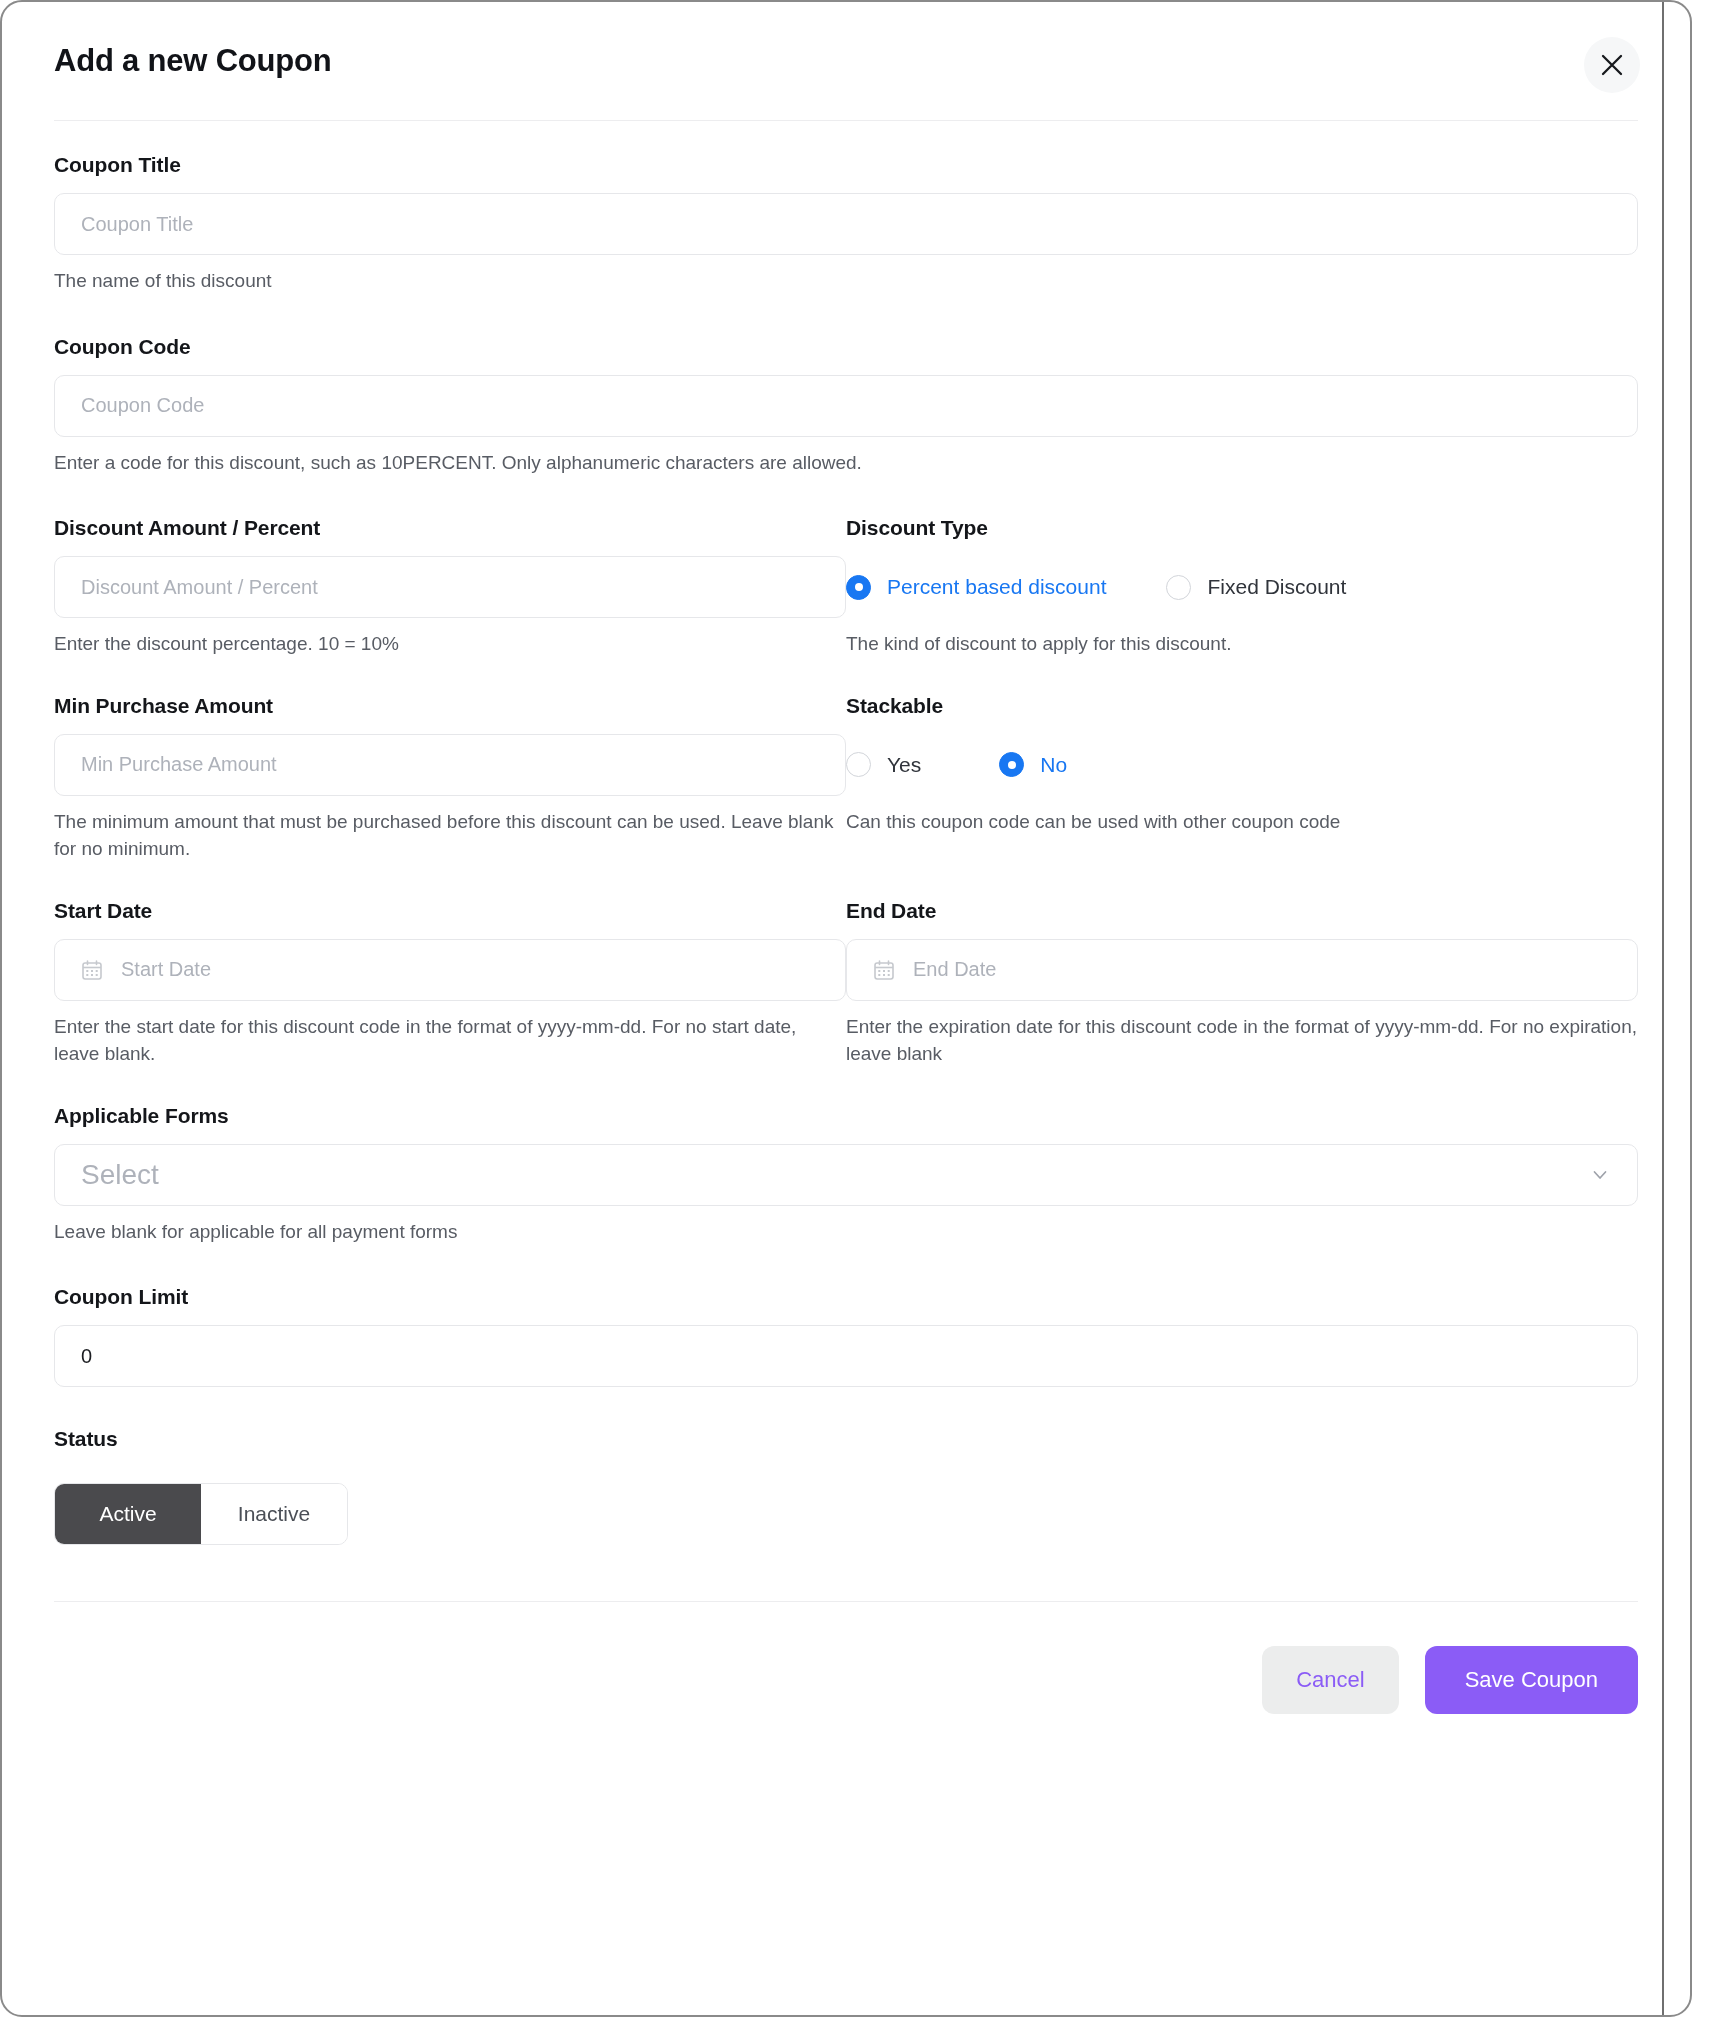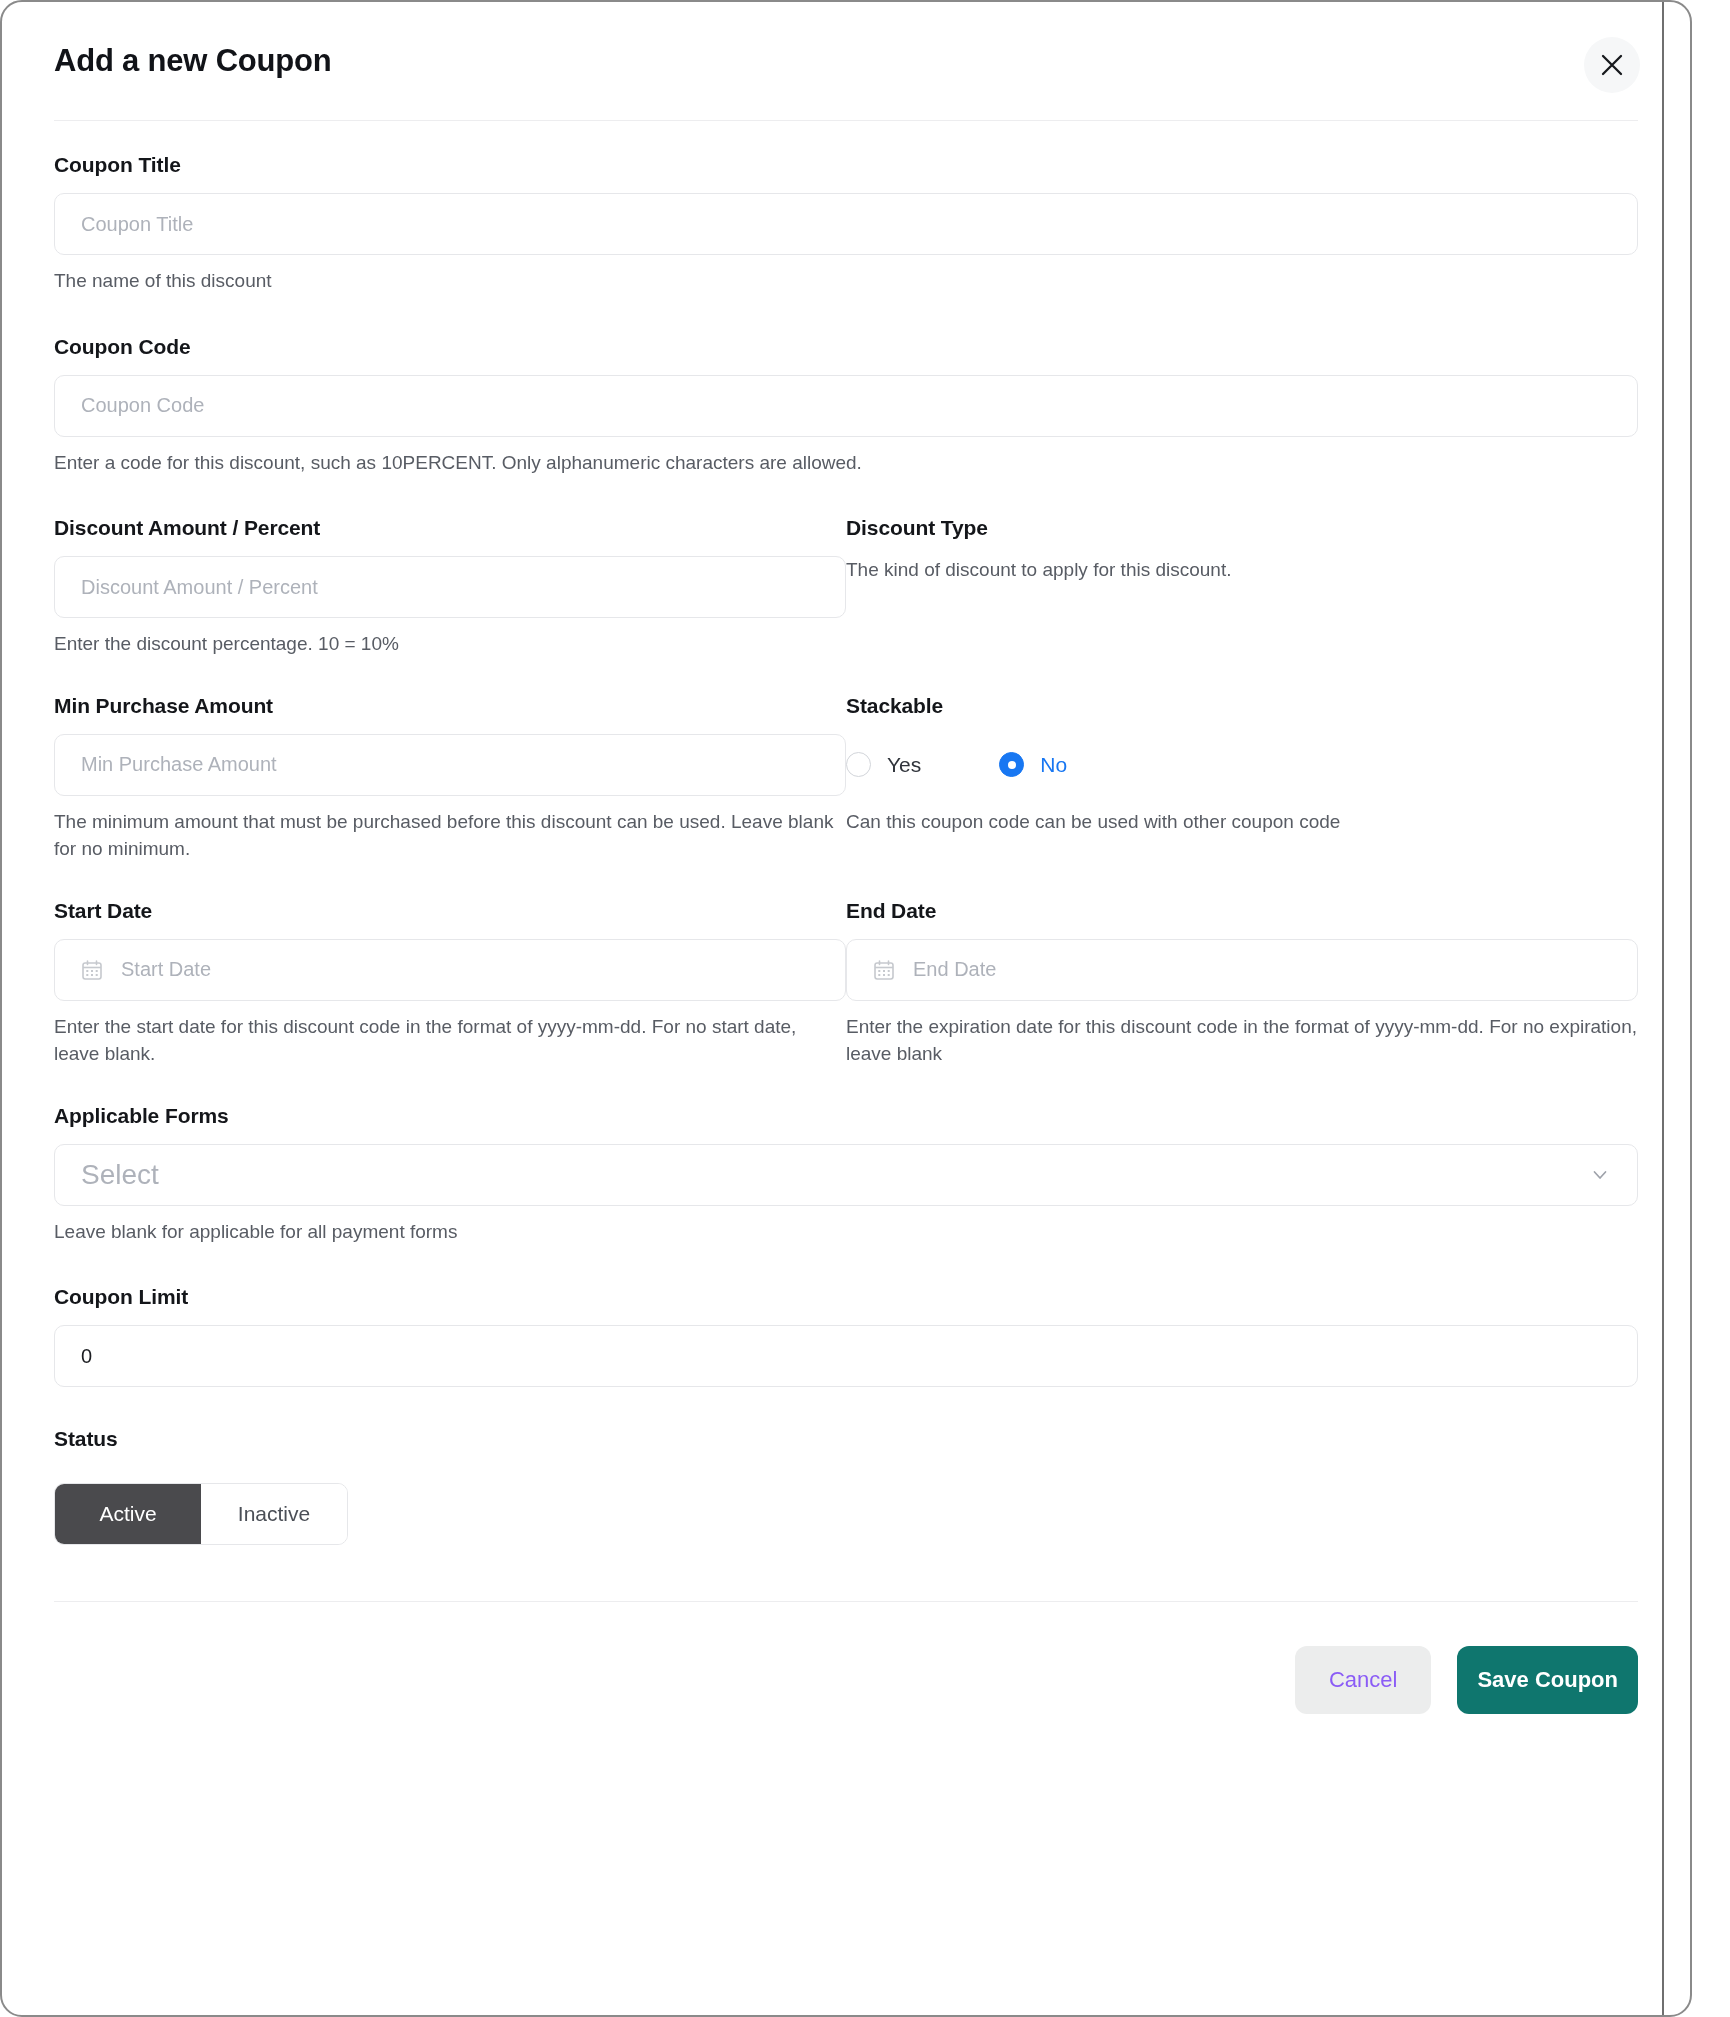--- a/index.html
+++ b/index.html
@@ -233,24 +233,24 @@
     font-family: "Liberation Sans", sans-serif;
     cursor: pointer;
     padding: 0 34px;
   }
   .btn-cancel {
     background: #eceded;
     color: #8b5cf6;
     text-align: center;
   }
   .btn-primary {
-    background: #0f766e;
+    background: #8b5cf6;
     color: #ffffff;
-    font-weight: bold;
-    padding: 0 20px;
+    font-weight: normal;
+    padding: 0 40px;
   }
 
   
   .edge-scroll {
     position: absolute;
     top: 0;
     right: 26px;
     width: 2px;
     height: 2017px;
     background: #6f6f6f;
@@ -293,20 +293,31 @@
 
     <div class="row">
       <div class="col">
         <label class="field-label">Discount Amount / Percent</label>
         <input class="input" type="text" placeholder="Discount Amount / Percent" style="">
         <div class="help">Enter the discount percentage. 10 = 10%</div>
       </div>
 
       <div class="col">
         <label class="field-label">Discount Type</label>
+        <div class="radio-group">
+          <div class="radio-item">
+            <span class="radio-dot on"></span>
+            <span class="radio-label on">Percent based discount</span>
+          </div>
+          <div class="gap-60"></div>
+          <div class="radio-item">
+            <span class="radio-dot"></span>
+            <span class="radio-label">Fixed Discount</span>
+          </div>
+        </div>
         <div class="help">The kind of discount to apply for this discount.</div>
       </div>
     </div>
 
     <div class="section-gap"></div>
 
     <div class="row">
       <div class="col">
         <label class="field-label">Min Purchase Amount</label>
         <input class="input" type="text" placeholder="Min Purchase Amount" style="">

